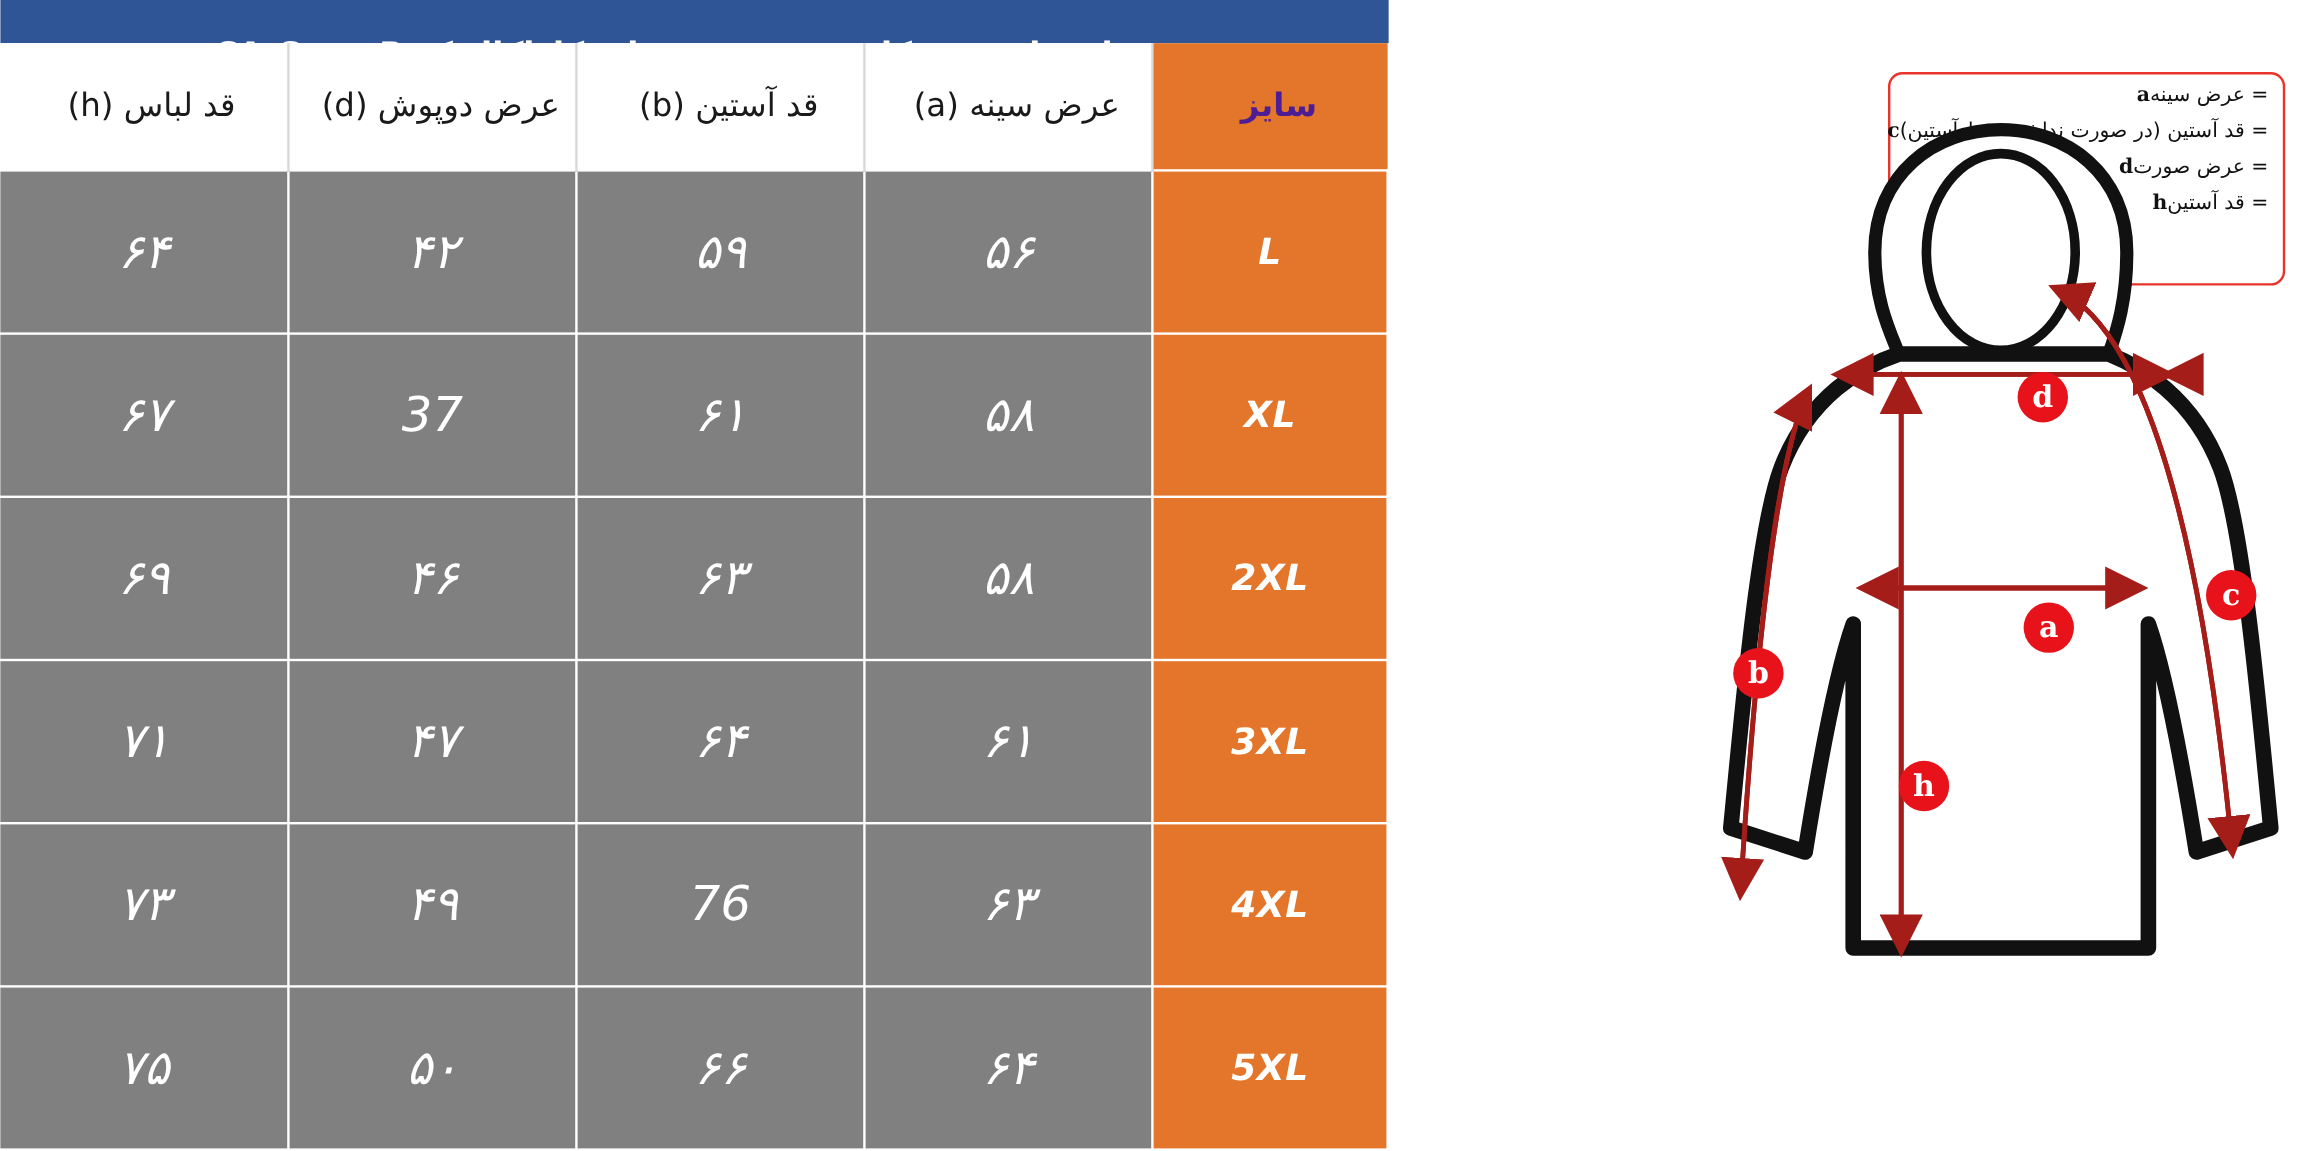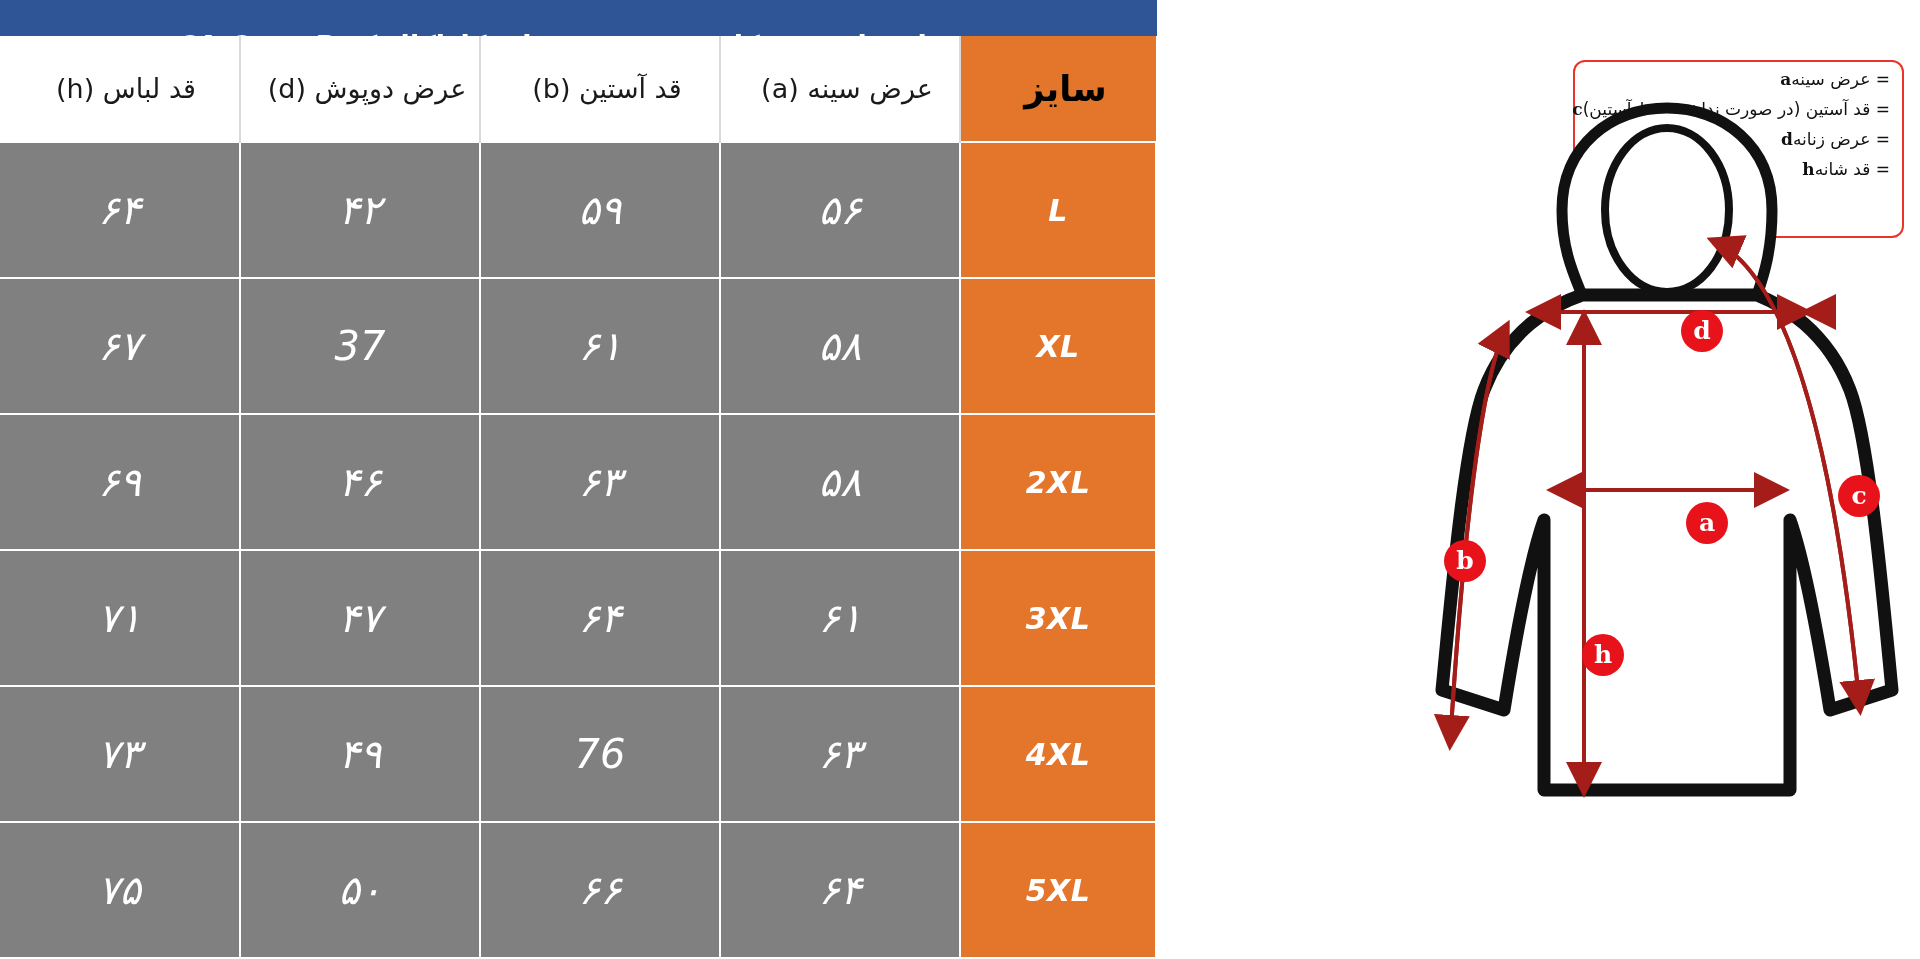--- a/index.html
+++ b/index.html
@@ -55,23 +55,23 @@
   table.size-table thead th {
     background: #ffffff;
     color: #1a1a1a;
     font-size: 27px;
     font-weight: normal;
     height: 103px;
     border-color: #ffffff;
   }
   table.size-table thead th.sz-head {
     background: #e3762b;
-    color: #000000;
-    font-weight: bold;
-    font-size: 35px;
+    color: #4c1d95;
+    font-weight: bold;
+    font-size: 27px;
   }
   table.size-table tbody td {
     background: #808080;
     color: #ffffff;
     font-size: 40px;
     height: 132px;
     font-style: italic;
   }
   table.size-table tbody td.sz-cell {
     background: #e3762b;
@@ -236,24 +236,24 @@
 
     <div class="legend-box">
       <ul class="legend-list">
         <li>
           <span>= عرض سینه</span><span class="key">a</span>
         </li>
         <li>
           <span>= قد آستین (در صورت نداشتن خط آستین)</span><span class="key">c</span>
         </li>
         <li>
-          <span>= عرض زنانه</span><span class="key">d</span>
+          <span>= عرض صورت</span><span class="key">d</span>
         </li>
         <li>
-          <span>= قد شانه</span><span class="key">h</span>
+          <span>= قد آستین</span><span class="key">h</span>
         </li>
       </ul>
     </div>
 
     <svg class="hoodie-svg" viewBox="0 0 520 760">
 
       <path d="M150 120 C150 55, 200 18, 255 18 C310 18, 360 55, 360 120
                C360 160, 352 185, 345 205
                L170 205 C162 185, 150 160, 150 120 Z" fill="#ffffff" stroke="#111111" stroke-width="11" stroke-linejoin="round"></path>
 

